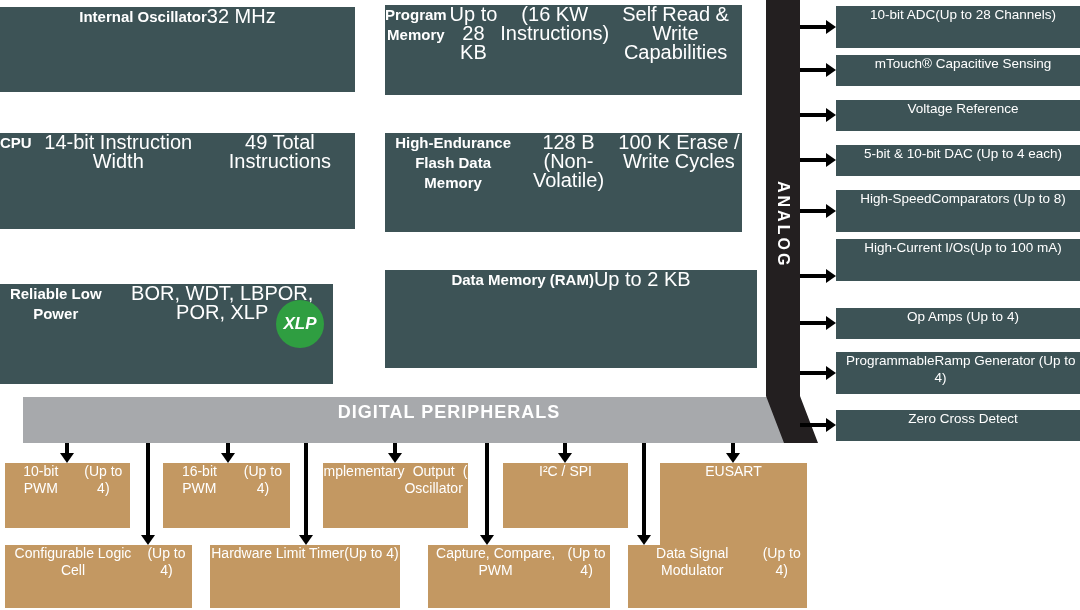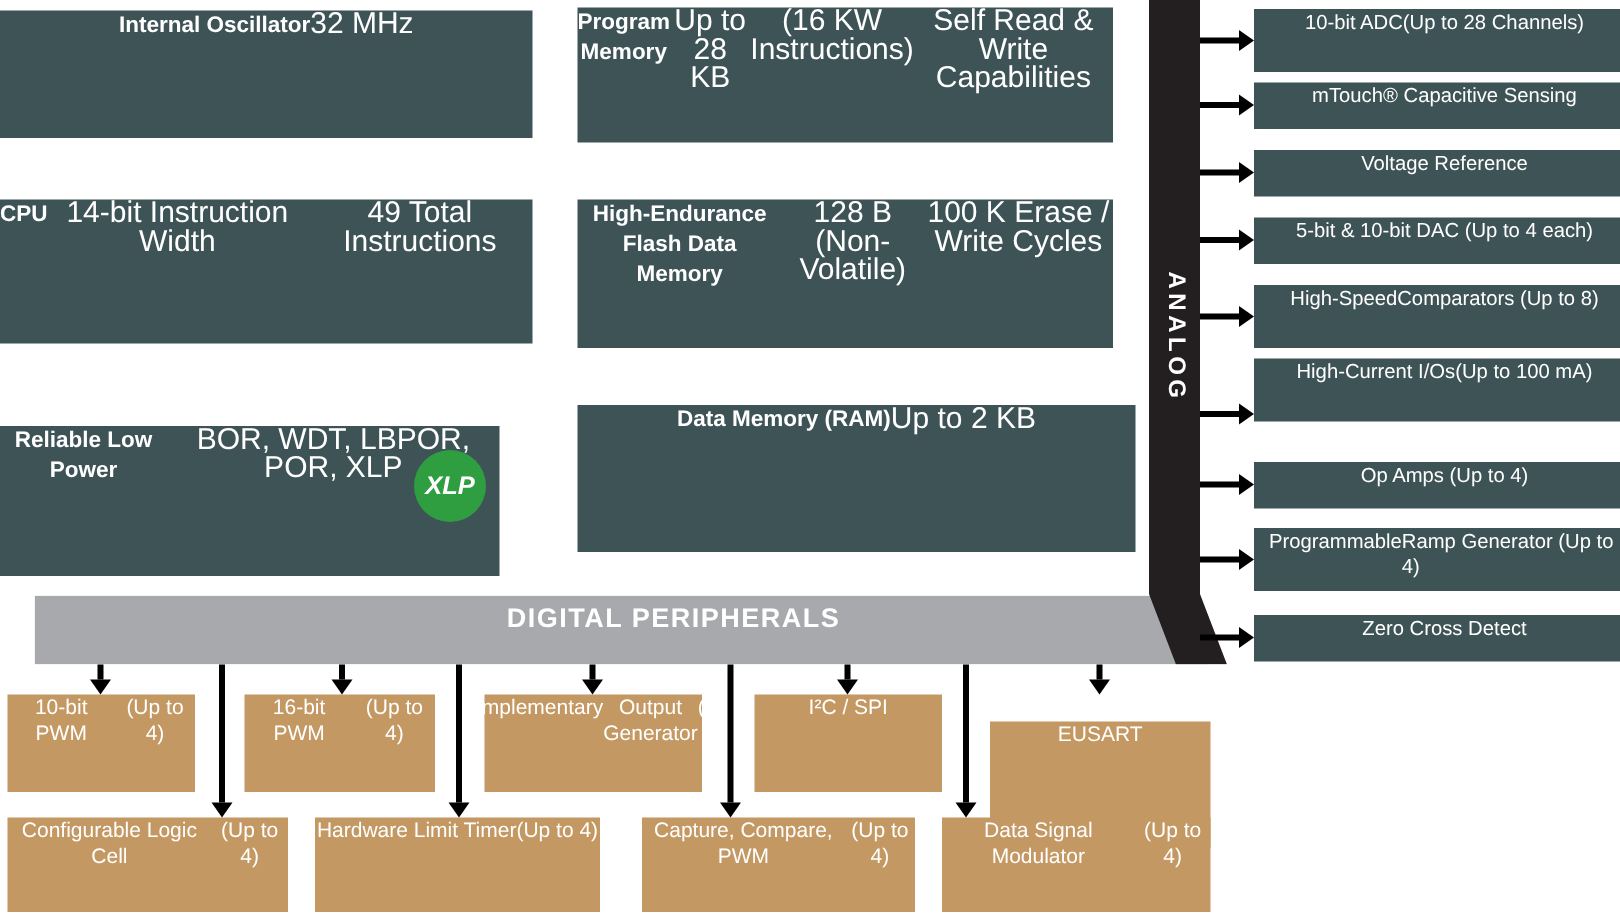--- a/index.html
+++ b/index.html
@@ -202,27 +202,27 @@
   <div class="box tan-box" style="left:5px;top:463px;width:125px;height:65px">
     <div class="line">10-bit PWM</div>
     <div class="line">(Up to 4)</div>
   </div>
   <div class="box tan-box" style="left:163px;top:463px;width:127px;height:65px">
     <div class="line">16-bit PWM</div>
     <div class="line">(Up to 4)</div>
   </div>
   <div class="box tan-box" style="left:323px;top:463px;width:145px;height:65px">
     <div class="line">Complementary</div>
-    <div class="line">Output Generator</div>
+    <div class="line">Output Oscillator</div>
     <div class="line">(Up to 4)</div>
   </div>
   <div class="box tan-box" style="left:503px;top:463px;width:125px;height:65px">
     <div class="line">I²C / SPI</div>
   </div>
-  <div class="box tan-box" style="left:660px;top:481px;width:147px;height:84px">
+  <div class="box tan-box" style="left:660px;top:463px;width:147px;height:84px">
     <div class="line">EUSART</div>
   </div>
 
   <div class="box tan-box" style="left:5px;top:545px;width:187px;height:63px">
     <div class="line">Configurable Logic Cell</div>
     <div class="line">(Up to 4)</div>
   </div>
   <div class="box tan-box" style="left:210px;top:545px;width:190px;height:63px">
     <div class="line">Hardware Limit Timer</div>
     <div class="line">(Up to 4)</div>

